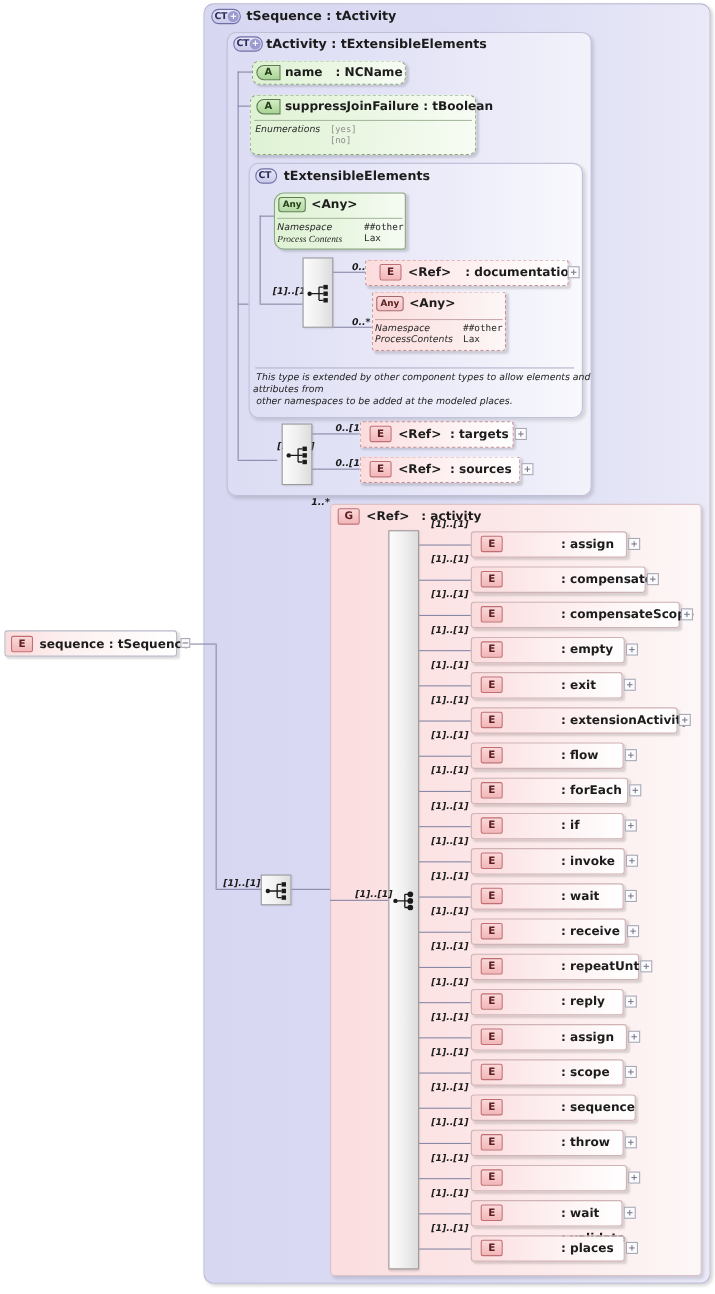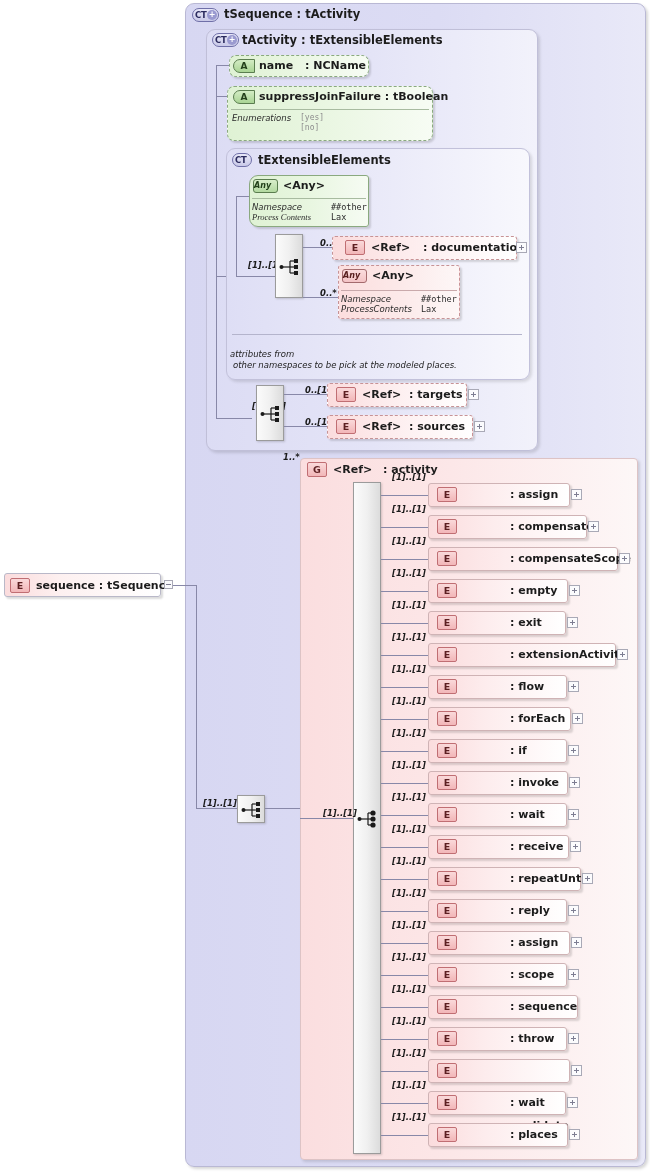--- a/index.html
+++ b/index.html
@@ -88,23 +88,23 @@
   }
   
   .badge-any {
     position: absolute;
     width: 25px; height: 14px;
     border: 1px solid #5a7d4f;
     border-radius: 3px;
     background: linear-gradient(to bottom,#d8eeca,#b2d9a0);
     font-size: 8px;
     line-height: 12px;
+    text-align: center;
     color: #22401a;
     font-weight: bold;
-    font-style: italic;
   }
   .badge-any.pink {
     border: 1px solid #a46a6d;
     background: linear-gradient(to bottom,#fbdcdd,#f4c3c5);
     color: #59201f;
   }
   
   .badge-e {
     position: absolute;
     width: 20px; height: 15px;
@@ -367,22 +367,23 @@
     <span>Any</span>
   </div>
   <div class="lbl" style="left:372px; top:269px;">&lt;Any&gt;</div>
   <div class="hr pink" style="left:341px; top:290px; width:116px;"></div>
   <div class="meta-key" style="left:341px; top:294px;">Namespace</div>
   <div class="meta-val" style="left:421px; top:294px;">##other</div>
   <div class="meta-key" style="left:341px; top:304px;">ProcessContents</div>
   <div class="meta-val" style="left:421px; top:304px;">Lax</div>
 
   <div class="hr" style="left:232px; top:334px; width:290px; background:#b4b4cc;"></div>
+  <div class="annot" style="left:233px; top:338px;">This type is extended by other component types to allow elements and</div>
   <div class="annot" style="left:230px; top:349px;">attributes from</div>
-  <div class="annot" style="left:233px; top:360px;">other namespaces to be pick at the modeled places.</div>
+  <div class="annot" style="left:233px; top:360px;">other namespaces to be added at the modeled places.</div>
 
   <div class="card-div" style="left:252px; top:401px;">[1]..[1]</div>
   <div class="conn" style="left:256px; top:385px; width:28px; height:56px;">
     <svg class="conn-icon" style="left:3px; top:19px;" viewBox="0 0 22 18">
       <circle cx="2.5" cy="9" r="2" fill="#1a1a1a"></circle>
       <line x1="4" y1="9" x2="11" y2="9" stroke="#1a1a1a" stroke-width="1.2"></line>
       <line x1="11" y1="3" x2="11" y2="15" stroke="#1a1a1a" stroke-width="1.2"></line>
       <line x1="11" y1="3" x2="15" y2="3" stroke="#1a1a1a" stroke-width="1.2"></line>
       <line x1="11" y1="9" x2="15" y2="9" stroke="#1a1a1a" stroke-width="1.2"></line>
       <line x1="11" y1="15" x2="15" y2="15" stroke="#1a1a1a" stroke-width="1.2"></line>

